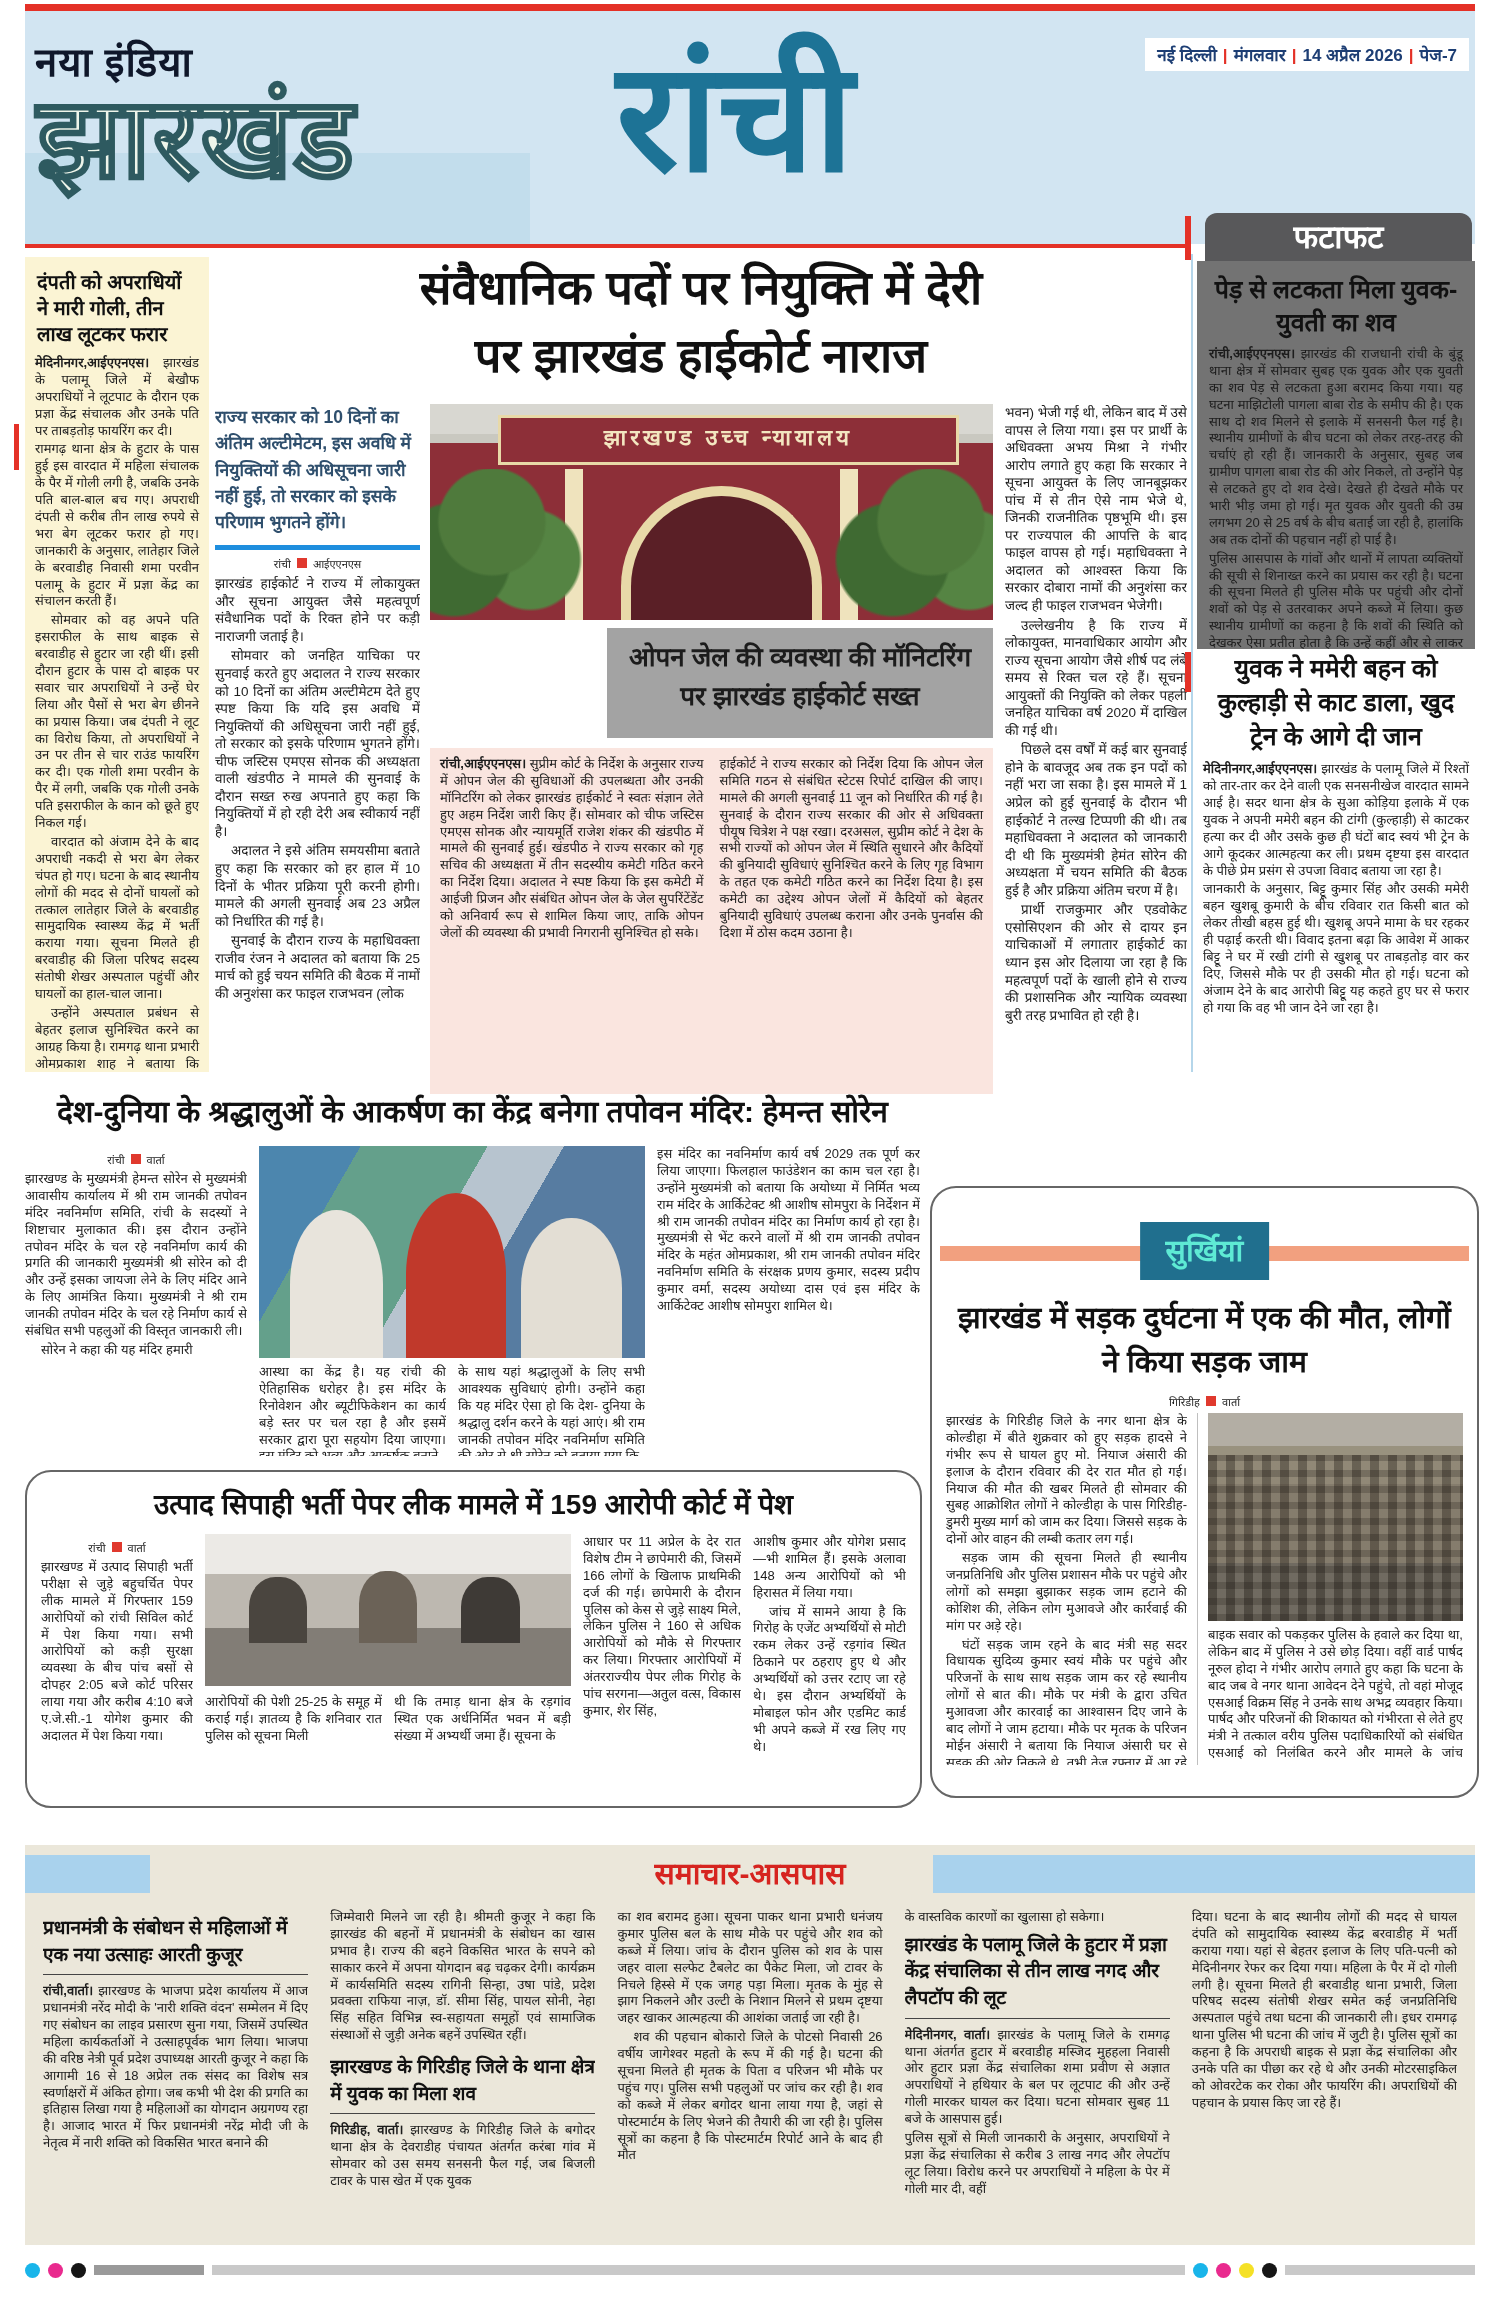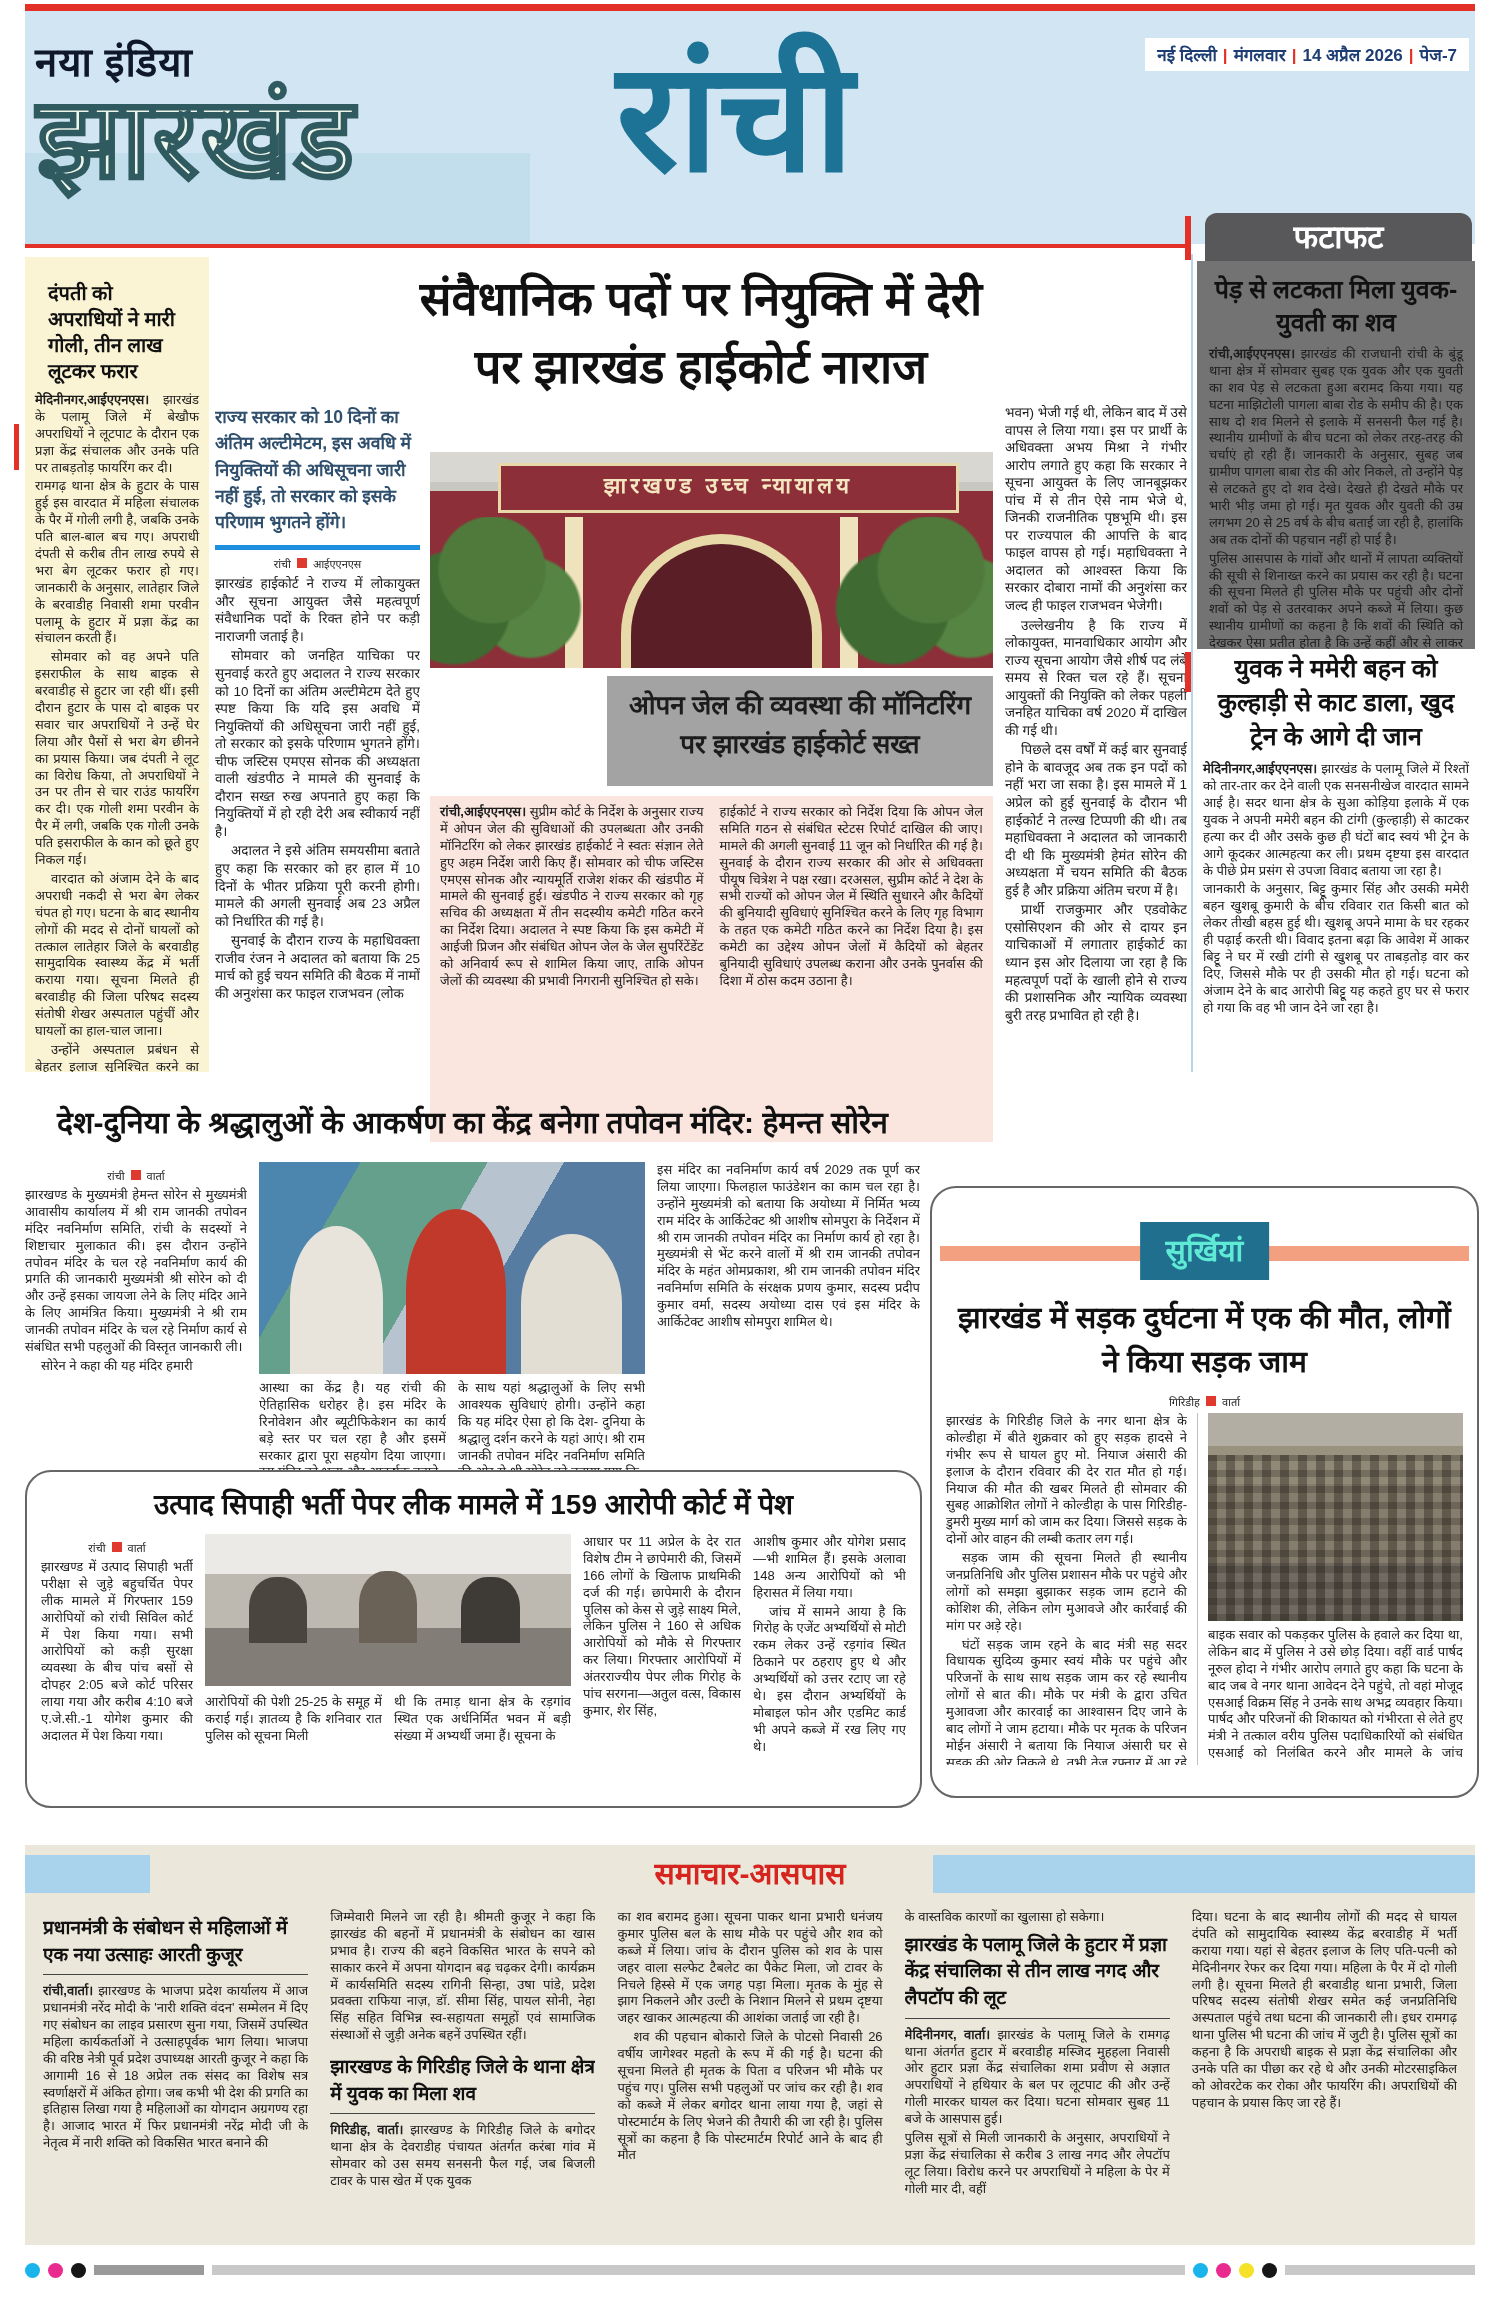--- a/index.html
+++ b/index.html
@@ -11,21 +11,21 @@
   .topbar{background:#e43127;}
   .header{background:#d2e5f2;}
   .masthead{font-size:40px;font-weight:bold;color:#0f172a;letter-spacing:1px;}
   .jh-panel{background:#c2ddec;}
   .jharkhand{font-size:112px;font-weight:bold;color:#eef5ea;-webkit-text-stroke:3px #2e5a60;letter-spacing:2px;line-height:1;}
   .ranchi{font-size:152px;font-weight:bold;color:#1d7396;line-height:.95;text-align:center;}
   .dateline{background:#ffffff;color:#1d3e74;font-weight:bold;font-size:17px;padding:5px 12px;white-space:nowrap;}
   .dateline .sep{color:#e43127;font-weight:bold;padding:0 6px;}
   .redline{background:#e43127;}
   
-  h1,h2,h3{margin:13px;color:#111;}
+  h1,h2,h3{margin:2px;color:#111;}
   .paras p{margin:0 0 2px 0;text-align:justify;text-indent:16px;}
   .paras p:first-child{text-indent:0;}
   .p{margin:0 0 2px 0;text-align:justify;}
   .lead{font-weight:bold;}
   .byline{text-align:center;font-weight:normal;font-size:11px;margin:6px 0 4px;}
   .sq{display:inline-block;width:10px;height:10px;background:#e0392e;margin:0 6px 0 6px;}
   .body13{font-size:13px;line-height:1.3;}
   .body135{font-size:13.5px;line-height:1.3;}
   
   .left-article{background:#fbf4d4;padding:10px 10px;}
@@ -35,21 +35,21 @@
   .rail-a1 h2{font-size:25px;text-align:center;line-height:1.3;margin:2px 0 8px;}
   .rail-a2{padding:8px 6px;}
   .rail-a2 h2{font-size:25px;text-align:center;line-height:1.35;margin:4px 0 8px;}
   .rail-divider{background:#b5d6ea;}
   .tick{background:#e43127;}
   
   .main-h1{font-size:47px;line-height:1.45;text-align:center;font-weight:bold;}
   .standfirst{font-size:17.5px;font-weight:600;color:#2f4f6d;line-height:1.5;}
   .bluebar{height:5px;background:#1e8ede;margin:10px 0 6px;}
   .photo{position:relative;overflow:hidden;}
-  .photo-court{background:linear-gradient(#d8d7d1 0 14%,#c9c8c0 14% 18%,#8d2f38 18%);margin-top:48px;}
+  .photo-court{background:linear-gradient(#d8d7d1 0 14%,#c9c8c0 14% 18%,#8d2f38 18%);}
   .court-plate{position:absolute;left:12%;right:6%;top:5%;height:44px;background:#8d2f38;border:3px solid #e8d9a8;color:#f3e6c0;font-weight:bold;font-size:22px;text-align:center;line-height:40px;letter-spacing:4px;}
   .court-arch{position:absolute;left:34%;top:38%;width:32%;height:62%;background:#5a1f26;border:10px solid #e8d9a8;border-bottom:none;border-radius:160px 160px 0 0;}
   .court-col{position:absolute;top:30%;width:18px;height:70%;background:#efe3bd;}
   .court-tree{position:absolute;bottom:0;width:34%;height:70%;background:radial-gradient(circle at 50% 35%,#4f7a3c 0 38%,transparent 40%),radial-gradient(circle at 30% 60%,#3f6a32 0 34%,transparent 36%),radial-gradient(circle at 70% 60%,#558443 0 30%,transparent 32%);}
   .pinkbox{background:#a3a3a3;text-align:center;font-weight:bold;font-size:26px;line-height:1.5;padding:10px 8px;}
   .pinkbody{background:#fae5df;column-count:2;column-gap:16px;padding:8px 10px;}
   
   .tapovan h2{font-size:30px;text-align:center;line-height:1.3;}
   .photo-tapovan{background:linear-gradient(120deg,#4c86ae 0 20%,#64a08b 20% 45%,#b7c4cf 45% 60%,#577ca1 60% 100%);}
   .tp-fig{position:absolute;border-radius:50% 50% 0 0;}

